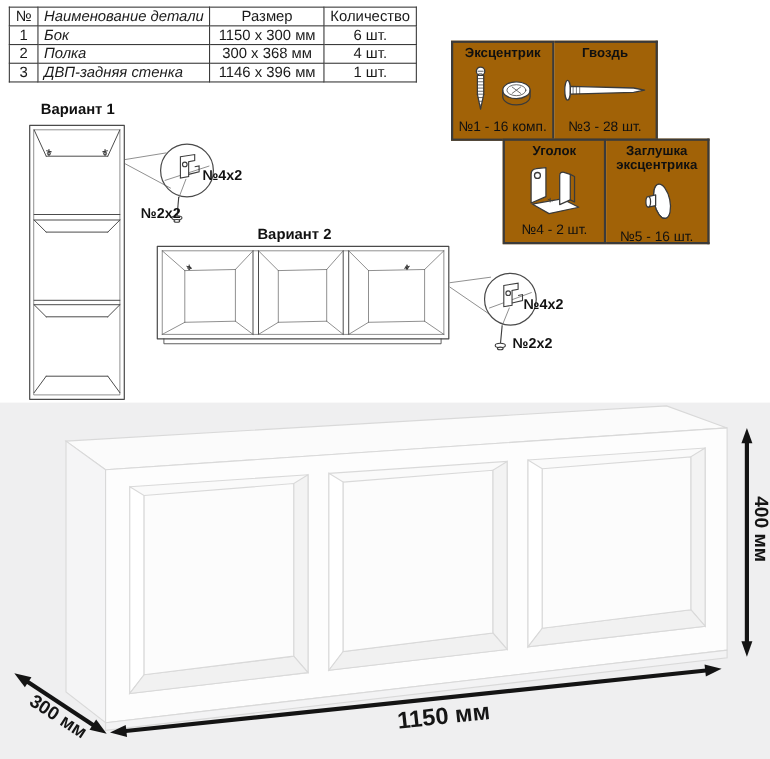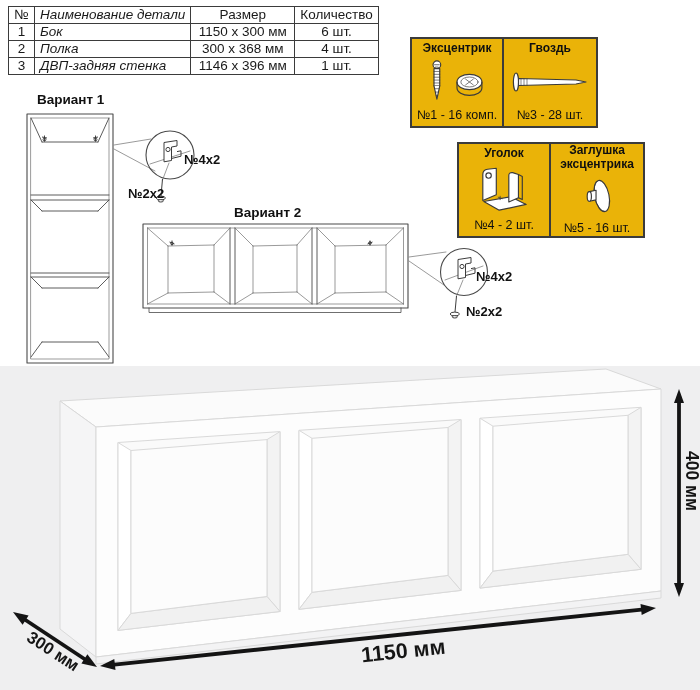--- a/index.html
+++ b/index.html
@@ -12,23 +12,23 @@
   .parts td{border:1.7px solid #3b3b3b;padding:0 5px;height:16px;line-height:1.05;
             font-weight:400;white-space:nowrap;}
   .c-num{width:15px;text-align:center;}
   .c-name{width:136px;text-align:left;font-style:italic;}
   .c-size{width:93px;text-align:center;}
   .c-qty{width:72px;text-align:center;}
 
   
   .hwrow{position:absolute;display:flex;}
   .hwrow.r1{left:410px;top:37px;}
-  .hwrow.r2{left:457px;top:126px;margin-top:16px;}
-  .hwcell{box-sizing:border-box;border:2px solid #3b3b3b;background:#eab308;display:flex;
-          flex-direction:column;align-items:center;justify-content:center;
+  .hwrow.r2{left:457px;top:126px;}
+  .hwcell{box-sizing:border-box;border:2px solid #3b3b3b;background:#a16207;display:flex;
+          flex-direction:column;align-items:center;justify-content:flex-start;
           padding:3px 2px 4px;}
   .hwcell + .hwcell{border-left:none;}
   .r1 .hwcell{width:94px;height:91px;}
   .r2 .hwcell{width:94px;height:96px;}
   .hwtitle{font-weight:700;font-size:12px;line-height:1.12;text-align:center;color:#101010;}
   .hwicon{flex:1;display:flex;align-items:center;justify-content:center;}
   .hwcount{font-weight:400;font-size:12.5px;color:#101010;white-space:nowrap;}
 
   
   svg.art{position:absolute;left:0;top:0;}

